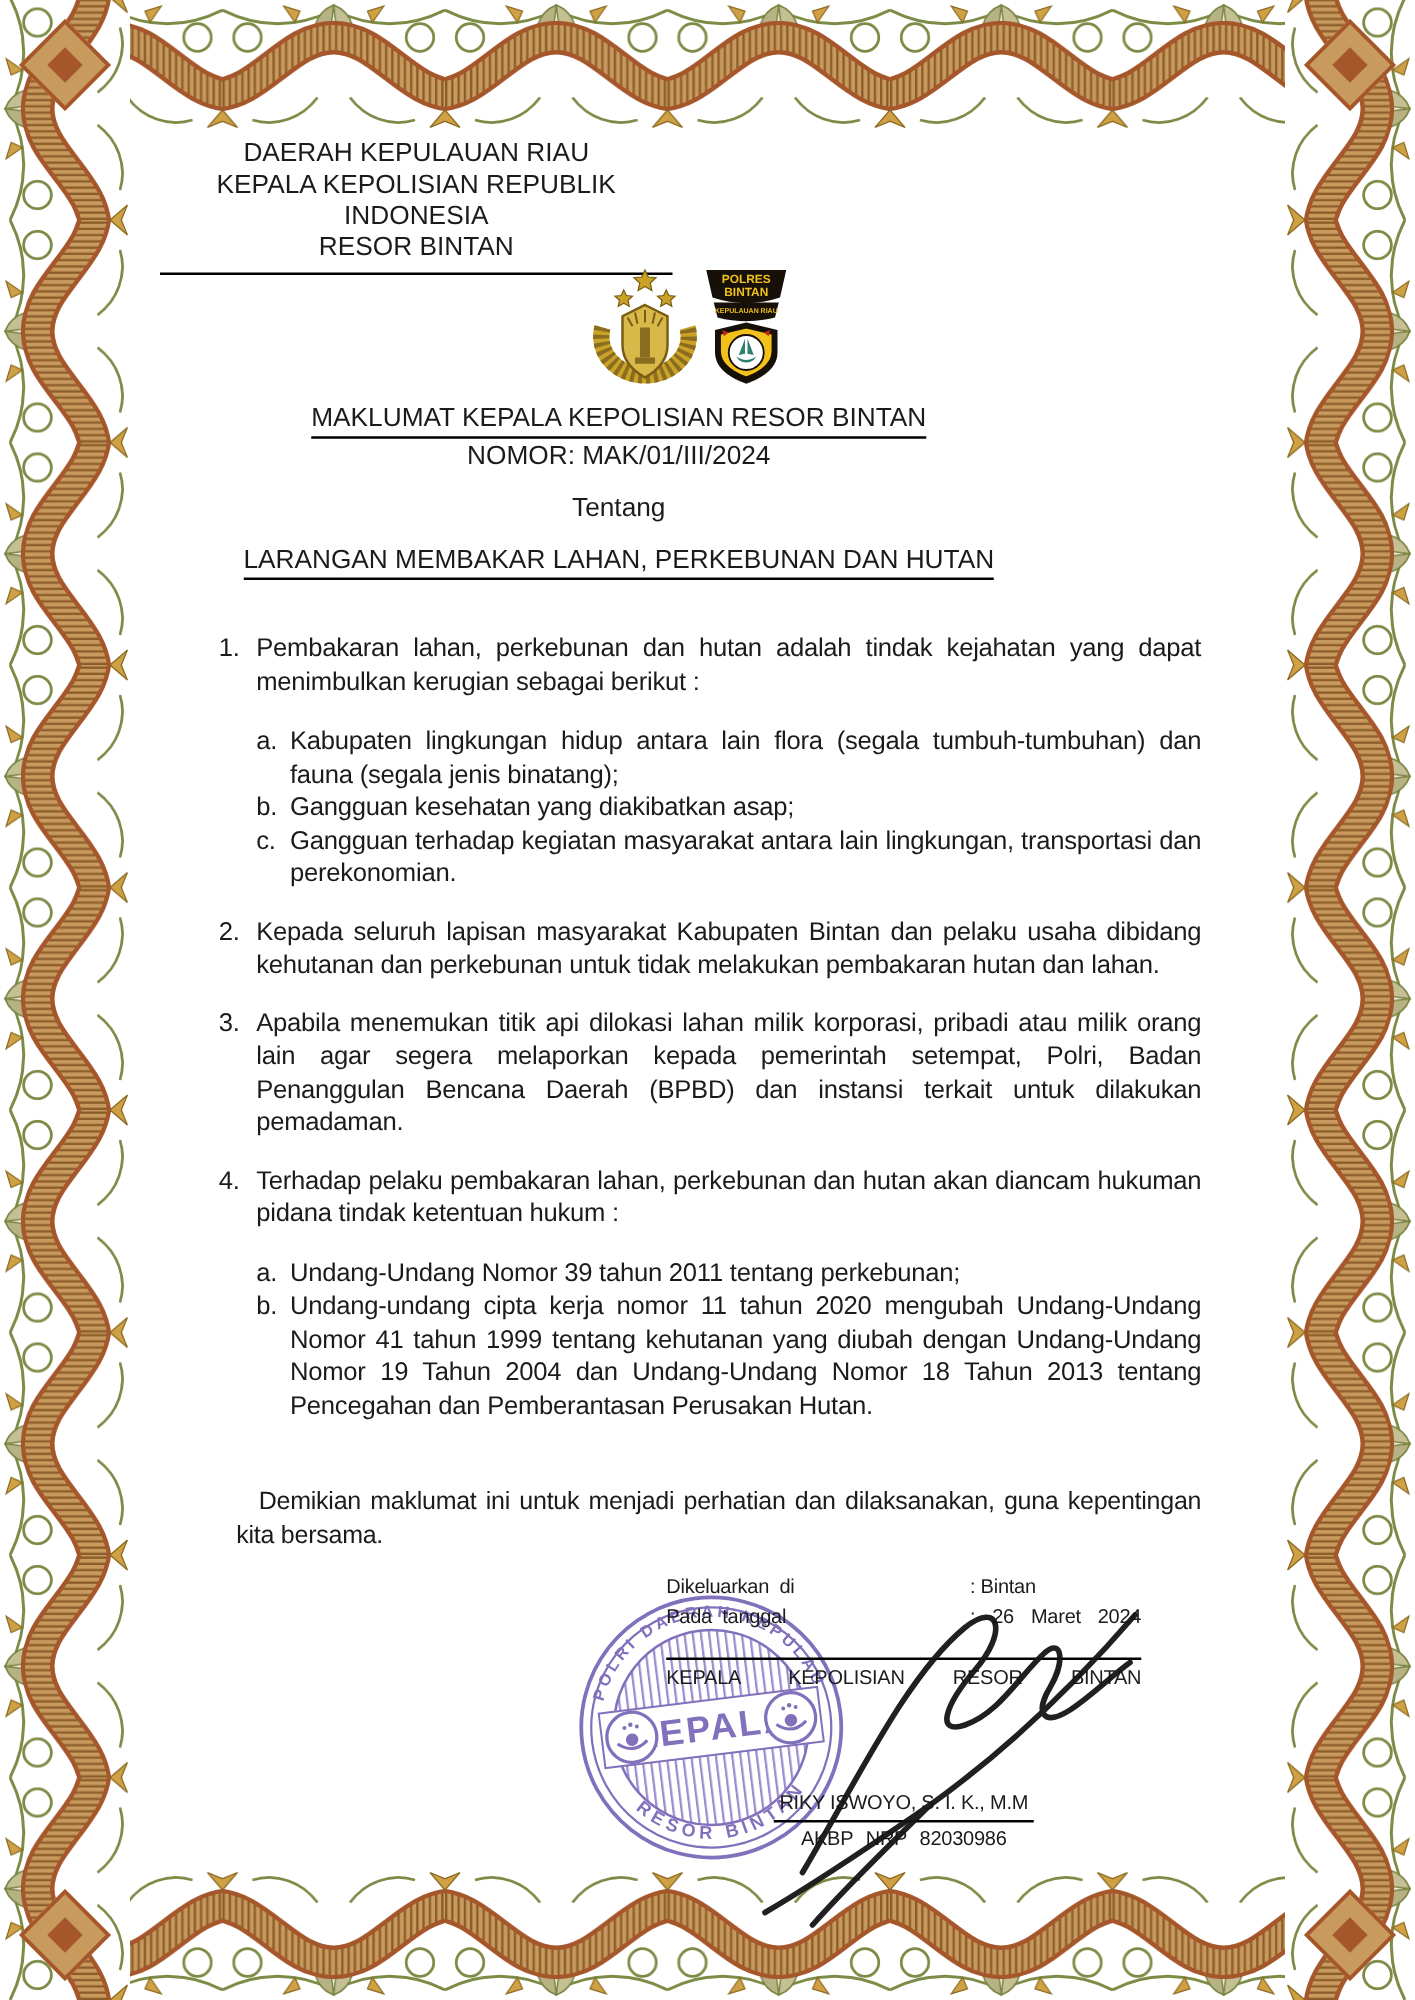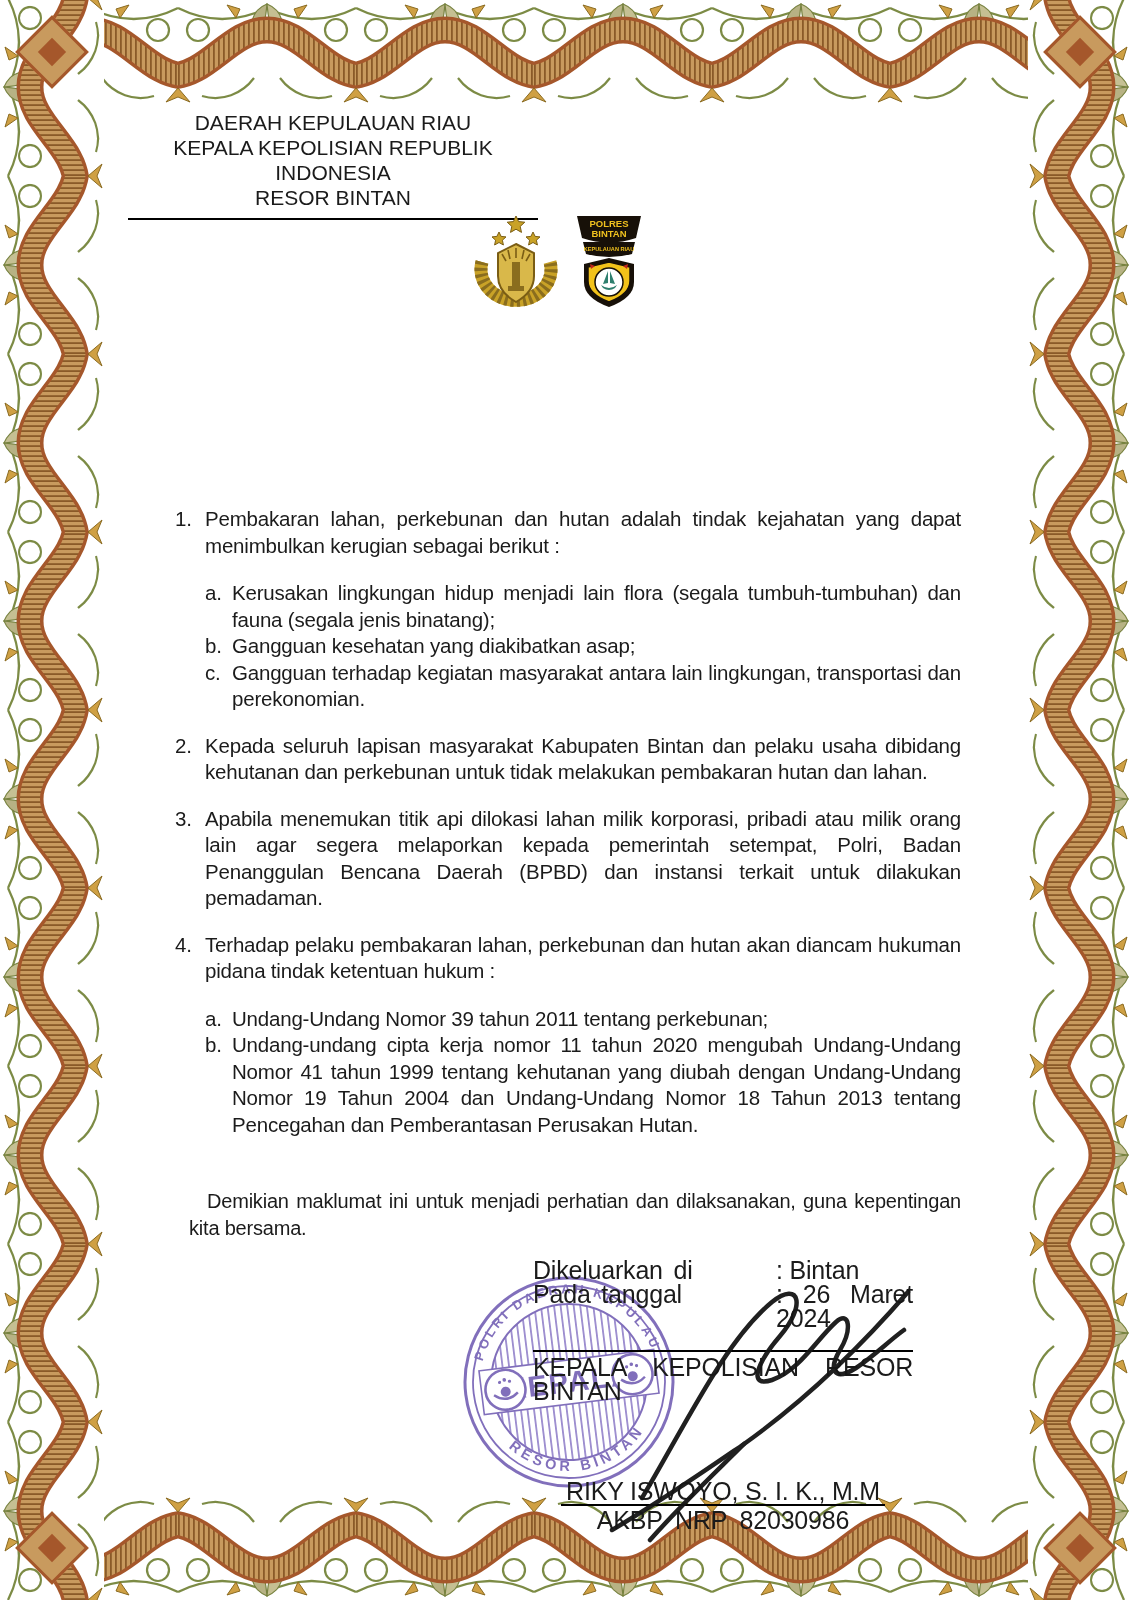--- a/index.html
+++ b/index.html
@@ -13,38 +13,38 @@
   .b-left{top:0;left:0;}
   .b-right{top:0;right:0;transform:scaleX(-1);}
   .corner{position:absolute;z-index:1;width:46px;height:46px;background:#c89a5e;
           border:3px solid #a5572b;transform:rotate(45deg);}
   .corner::after{content:"";position:absolute;left:13px;top:13px;width:20px;height:20px;background:#a5572b;}
   .c-tl{left:26px;top:26px}.c-tr{right:26px;top:26px}.c-bl{left:26px;bottom:26px}.c-br{right:26px;bottom:26px}
   
   .content{position:absolute;inset:0;z-index:3;}
   .letterhead{position:absolute;left:128px;top:110px;width:410px;text-align:center;
               font-size:21px;line-height:25px;border-bottom:2px solid #000;padding-bottom:8px;}
-  .emblems{position:absolute;left:470px;top:214px;display:flex;align-items:flex-start;gap:12px;}
+  .emblems{position:absolute;left:470px;top:214px;display:flex;align-items:flex-start;gap:0;}
   .titleblock{position:absolute;left:128px;top:322px;width:734px;text-align:center;font-size:21px;line-height:26px;}
   .uline{display:inline-block;border-bottom:2px solid #000;padding-bottom:1px;}
   .t-nomor{margin-top:1px;}
   .t-tentang{margin-top:16px;}
   .t-subject{margin-top:15px;}
   .body{position:absolute;left:175px;top:506px;width:786px;font-size:20.5px;line-height:26.5px;letter-spacing:-0.2px;}
   .item{display:flex;margin-top:20px;}
   .item:first-child{margin-top:0;}
   .item-no{width:30px;flex:none;}
   .item-text{flex:1;text-align:justify;}
   .sublist{margin-left:30px;margin-top:21px;}
   .sub{display:flex;}
   .sub-no{width:27px;flex:none;}
   .sub-text{flex:1;text-align:justify;}
   .closing{position:absolute;left:189px;top:1188px;width:772px;font-size:20px;line-height:26.5px;
            letter-spacing:-0.2px;text-align:justify;text-indent:18px;}
-  .sigblock{position:absolute;left:533px;top:1258px;width:380px;font-size:25px;line-height:24px;letter-spacing:-0.2px;}
+  .sigblock{position:absolute;left:533px;top:1258px;width:380px;font-size:16px;line-height:24px;letter-spacing:-0.2px;}
   .sig-row{display:flex;}
   .sig-label{width:207px;flex:none;word-spacing:4px;}
   .sig-value{flex:1;margin-left:36px;}
   .sig-date{border-bottom:2px solid #000;padding-bottom:20px;}
   .sig-date .sig-value{text-align:justify;text-align-last:justify;}
   .sig-office{margin-top:3px;text-align:justify;text-align-last:justify;}
   .sig-gap{height:64px;}
   .sig-name{text-align:center;}
   .sig-name .uline{padding:0 5px 1px 5px;margin-top:12px;}
   .sig-rank{text-align:center;word-spacing:6px;margin-top:2px;}
@@ -174,30 +174,36 @@
         <path d="M35,48 L56,53 L56,67 Q56,80 35,88 Q14,80 14,67 L14,53 Z" fill="#f2c21a" stroke="#171008" stroke-width="1.5"></path>
         <path d="M16,50 l5,2 -4,3 Z" fill="#c0271c"></path>
         <path d="M54,50 l-5,2 4,3 Z" fill="#c0271c"></path>
         <circle cx="35" cy="68" r="14" fill="#ffffff" stroke="#171008" stroke-width="1.5"></circle>
         <path d="M34,57 L29,70 L34,69 Z" fill="#2e7f6e"></path>
         <path d="M36,57 L41,70 L36,69 Z" fill="#2e7f6e"></path>
         <path d="M27,71 Q35,77 43,71 L41,74 Q35,78 29,74 Z" fill="#2e7f6e"></path>
       </svg>
     </div>
 
+    <div class="titleblock">
+      <div><span class="uline">MAKLUMAT KEPALA KEPOLISIAN RESOR BINTAN</span></div>
+      <div class="t-nomor">NOMOR: MAK/01/III/2024</div>
+      <div class="t-tentang">Tentang</div>
+      <div class="t-subject"><span class="uline">LARANGAN MEMBAKAR LAHAN, PERKEBUNAN DAN HUTAN</span></div>
+    </div>
 
     <div class="body">
       <div class="item">
         <span class="item-no">1.</span>
         <span class="item-text">Pembakaran lahan, perkebunan dan hutan adalah tindak kejahatan yang dapat menimbulkan kerugian sebagai berikut :</span>
       </div>
       <div class="sublist">
         <div class="sub">
           <span class="sub-no">a.</span>
-          <span class="sub-text">Kerusakan lingkungan hidup menjadi lain flora (segala tumbuh-tumbuhan) dan fauna (segala jenis binatang);</span>
+          <span class="sub-text">Kabupaten lingkungan hidup antara lain flora (segala tumbuh-tumbuhan) dan fauna (segala jenis binatang);</span>
         </div>
         <div class="sub">
           <span class="sub-no">b.</span>
           <span class="sub-text">Gangguan kesehatan yang diakibatkan asap;</span>
         </div>
         <div class="sub">
           <span class="sub-no">c.</span>
           <span class="sub-text">Gangguan terhadap kegiatan masyarakat antara lain lingkungan, transportasi dan perekonomian.</span>
         </div>
       </div>

